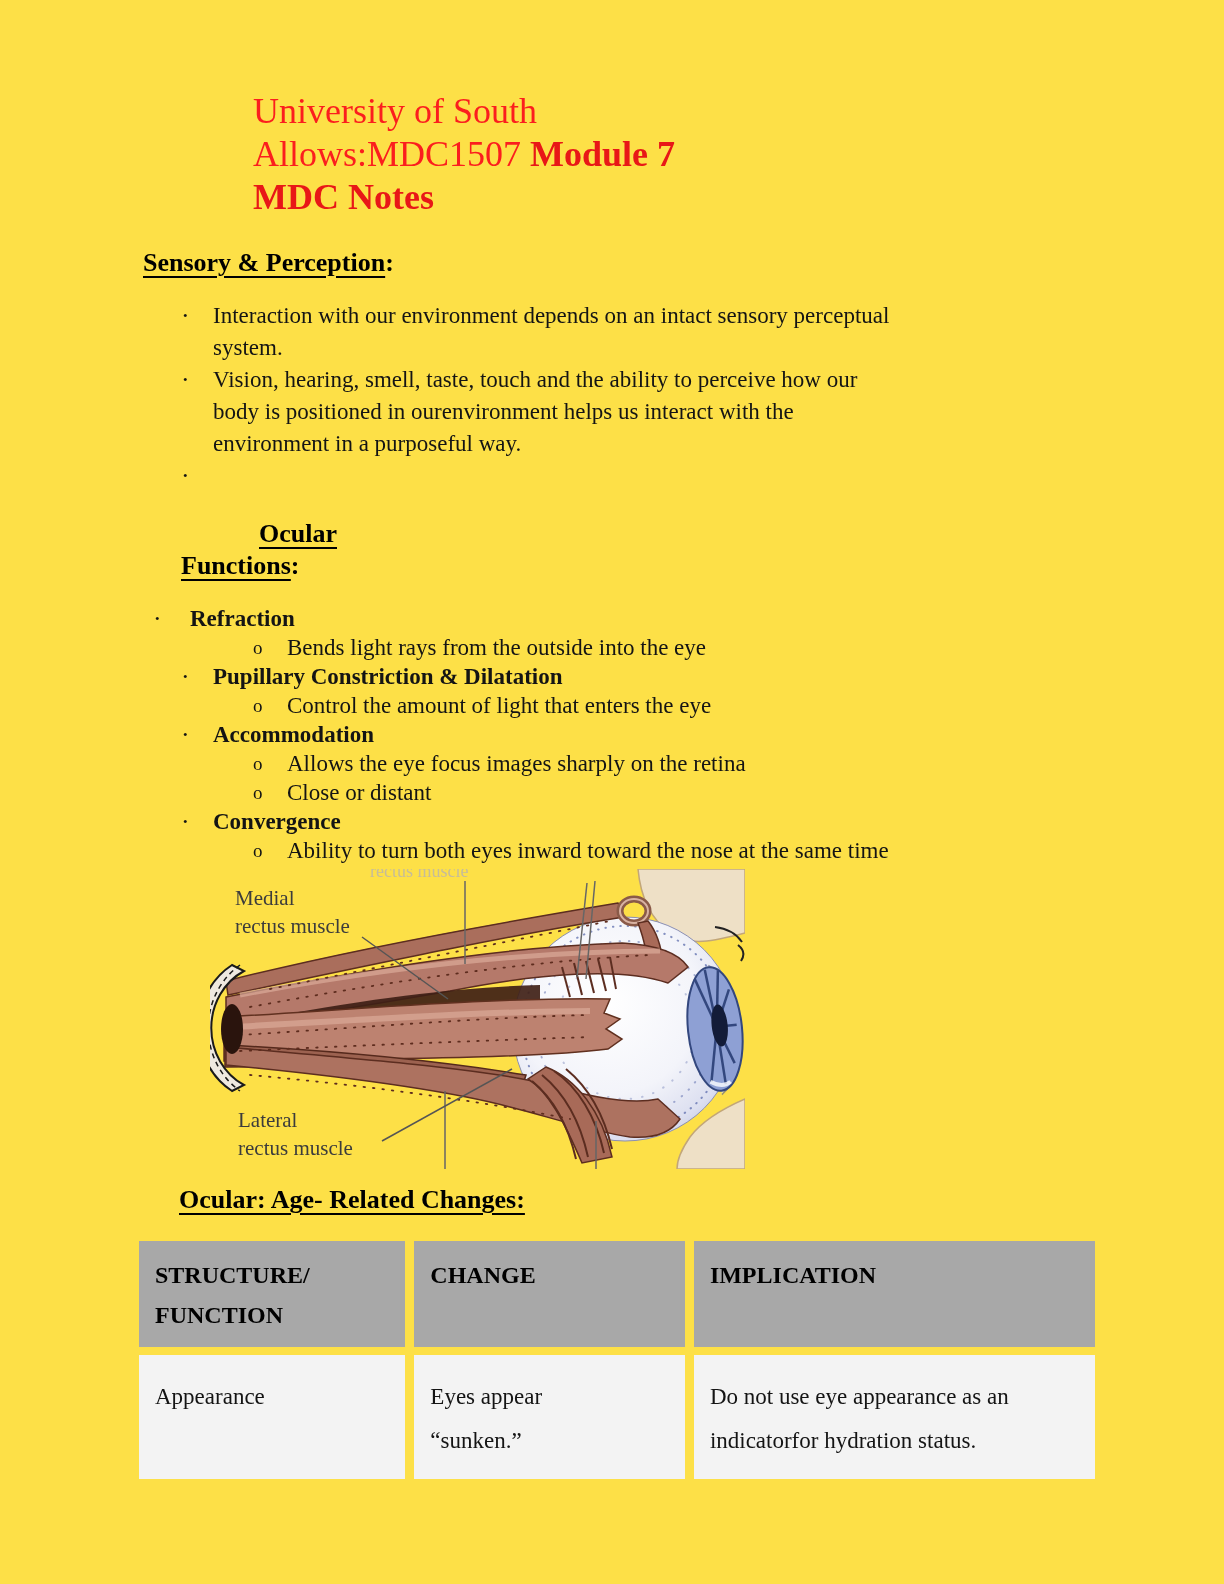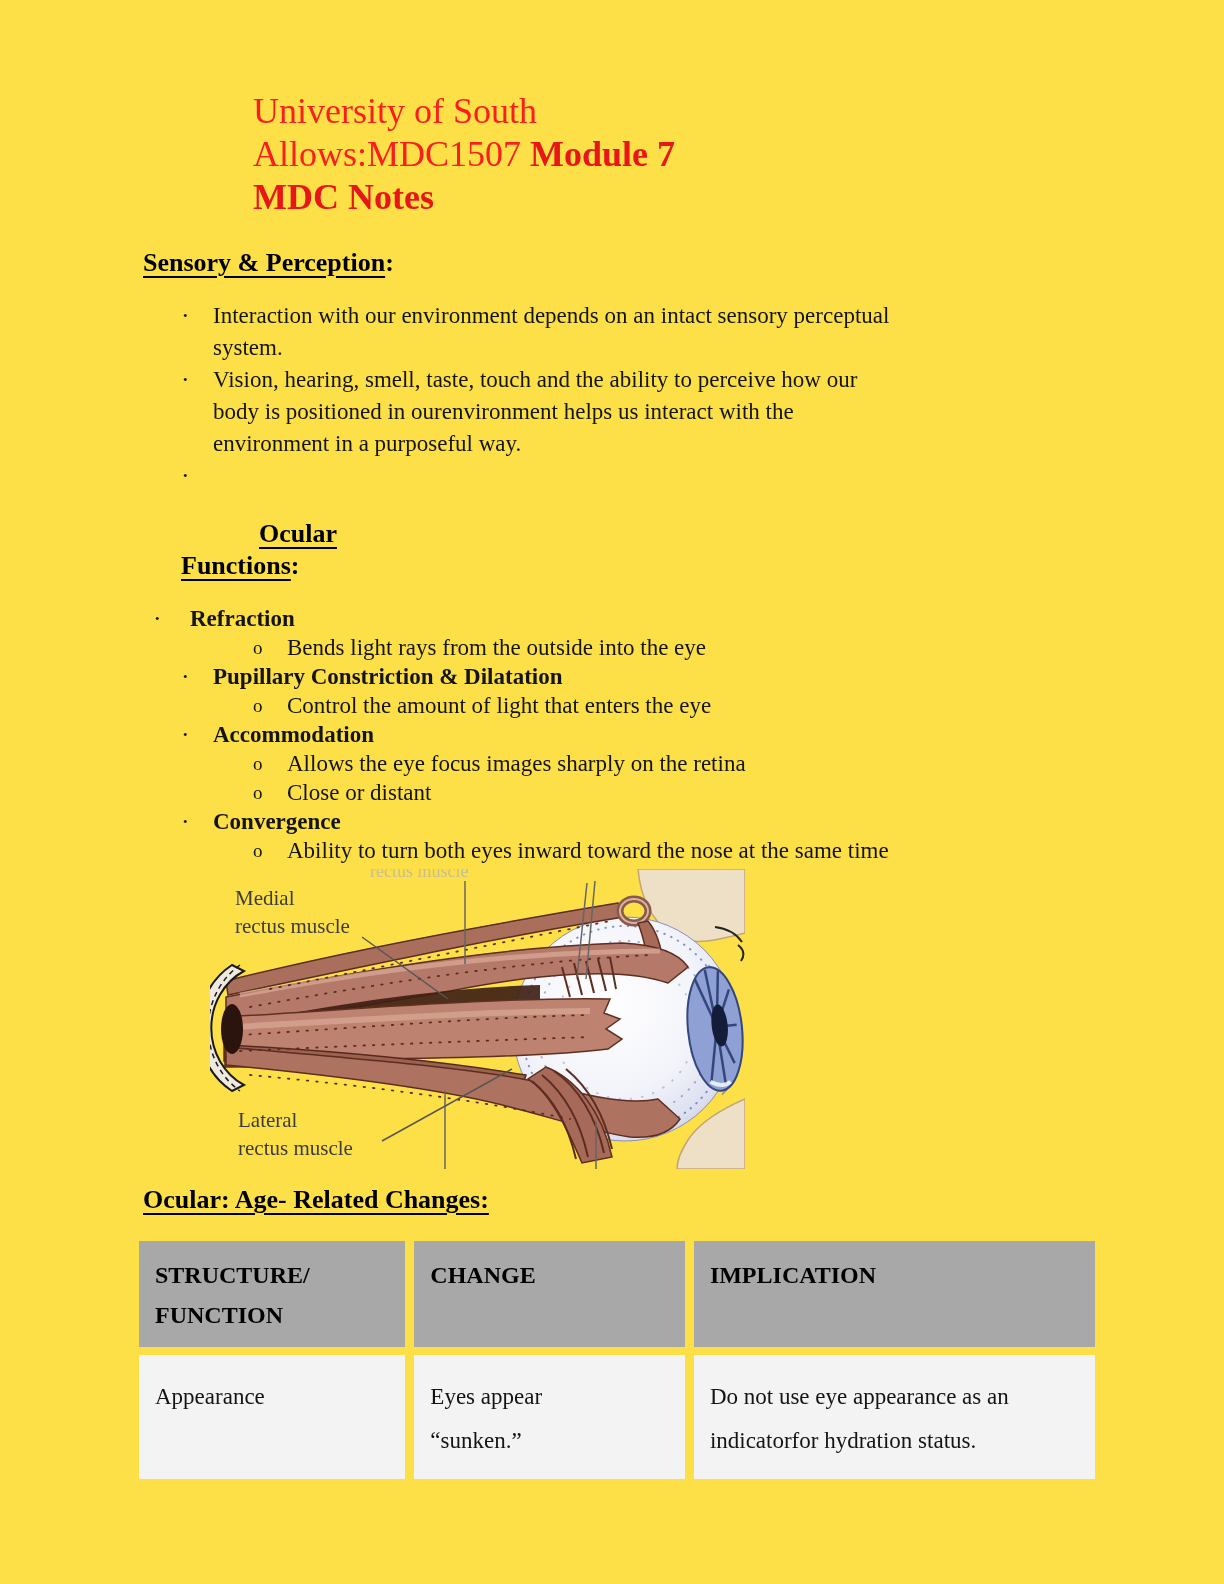--- a/index.html
+++ b/index.html
@@ -226,21 +226,21 @@
     <g font-size="21" fill="#3c3c3c">
       <text x="25" y="36">Medial</text>
       <text x="25" y="64">rectus muscle</text>
       <text x="28" y="258">Lateral</text>
       <text x="28" y="286">rectus muscle</text>
     </g>
     <line x1="152" y1="68" x2="238" y2="130" stroke="#555" stroke-width="1.5"></line>
     <line x1="172" y1="272" x2="302" y2="200" stroke="#555" stroke-width="1.5"></line>
   </svg>
 
-  <div class="sec-head" style="margin-top:16px;">
+  <div class="sec-head" style="margin-top:16px;margin-left:36px;">
     <span class="u">Ocular: Age- Related Changes:</span>
   </div>
 
   <table class="tbl">
     <thead>
       <tr>
         <th class="w1">STRUCTURE/ FUNCTION</th>
         <th class="w2">CHANGE</th>
         <th class="w3">IMPLICATION</th>
       </tr>

